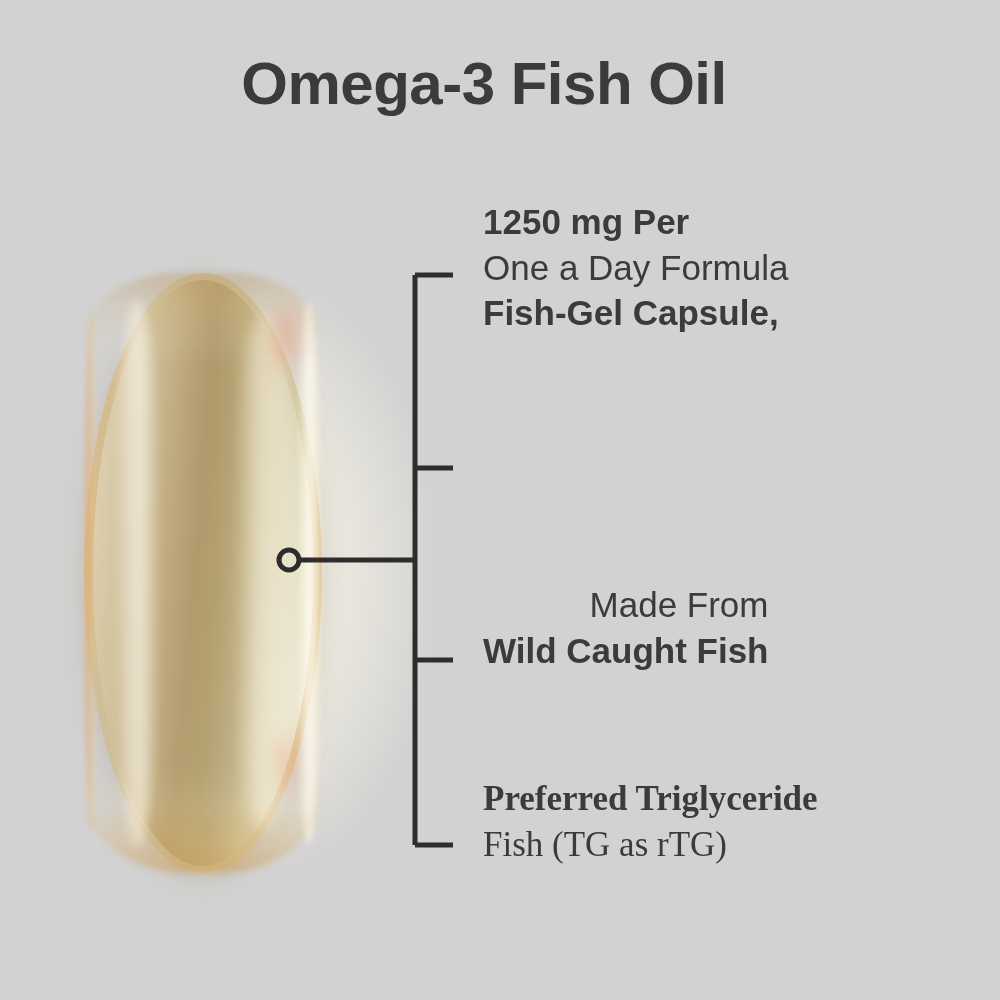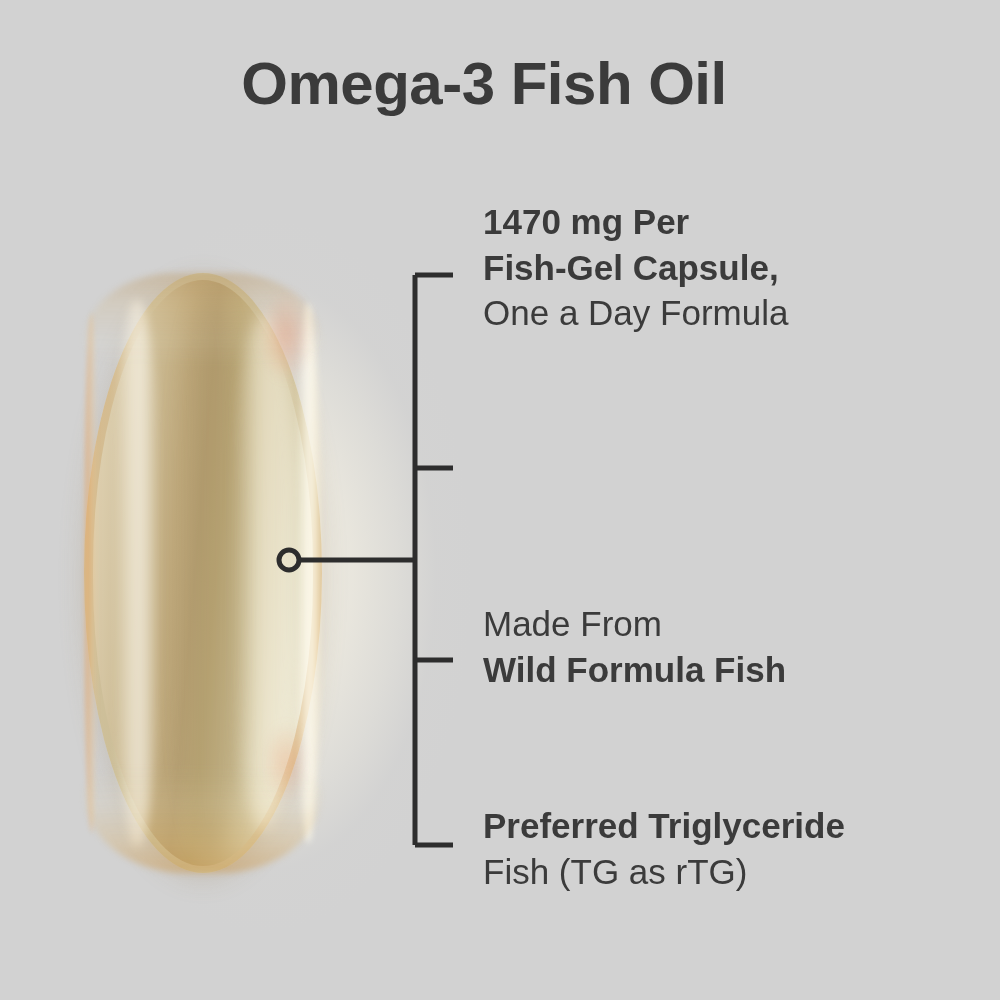--- a/index.html
+++ b/index.html
@@ -167,22 +167,22 @@
   #callout-bracket { position:absolute; left:0; top:0; width:1000px; height:1000px; pointer-events:none; }
 
   
   .feature { position:absolute; left:483px; color:#3b3b3b; line-height:1.30; }
   .feature .ln { display:block; font-size:35px; white-space:nowrap; }
   .feature .ln.b { font-weight:700; }
   .feature .ln.r { font-weight:400; }
 
   #feature-1 { top:199px; }
   #feature-2 { top:420px; }
-  #feature-3 { top:601px; }
-  #feature-4 { top:803px; }
+  #feature-3 { top:582px;text-align:right; }
+  #feature-4 { top:776px;font-family:Liberation Serif, serif; }
 </style>
 </head>
 <body>
 
 <div id="halo"></div>
 
 <div id="capsule-photo">
   <div class="cap-layer cap-rim"></div>
   <div class="cap-layer cap-body"></div>
   <div class="cap-layer cap-core"></div>
@@ -207,29 +207,29 @@
     <line x1="415" y1="468" x2="453" y2="468"></line>
     <line x1="415" y1="660" x2="453" y2="660"></line>
     <line x1="415" y1="845" x2="453" y2="845"></line>
 
     <line x1="300" y1="560" x2="415" y2="560"></line>
   </g>
   <circle cx="289" cy="560" r="10" fill="none" stroke="#2d2d2d" stroke-width="5"></circle>
 </svg>
 
 <div class="feature" id="feature-1">
-  <span class="ln b">1470 mg Per</span>
+  <span class="ln b">1250 mg Per</span>
+  <span class="ln r">One a Day Formula</span>
   <span class="ln b">Fish-Gel Capsule,</span>
-  <span class="ln r">One a Day Formula</span>
 </div>
 
 <div class="feature" id="feature-2">
 </div>
 
 <div class="feature" id="feature-3">
   <span class="ln r">Made From</span>
-  <span class="ln b">Wild Formula Fish</span>
+  <span class="ln b">Wild Caught Fish</span>
 </div>
 
 <div class="feature" id="feature-4">
   <span class="ln b">Preferred Triglyceride</span>
   <span class="ln r">Fish (TG as rTG)</span>
 </div>
 
 </body></html>

